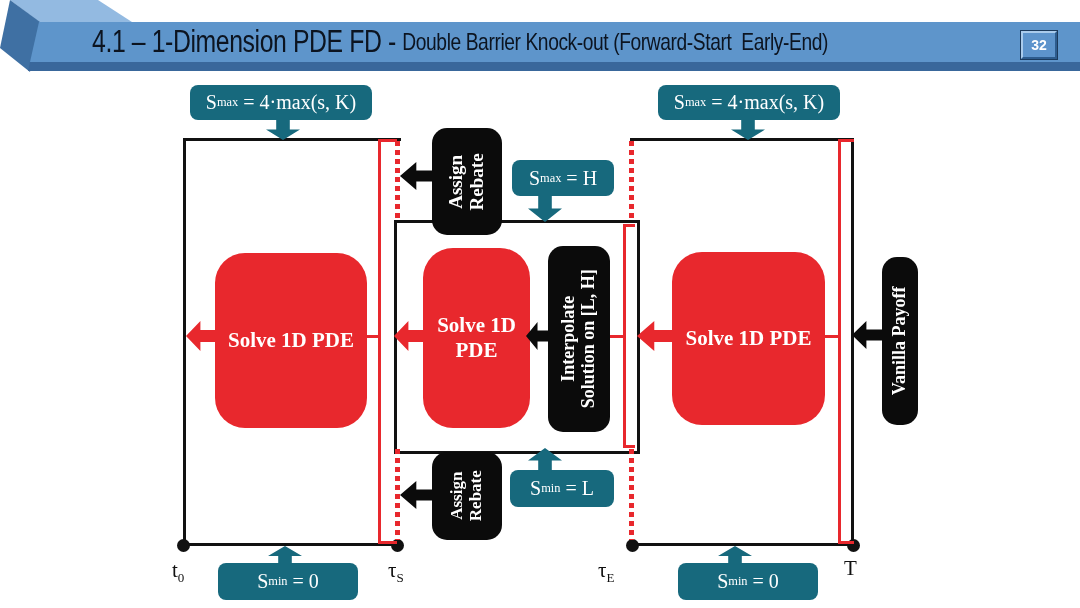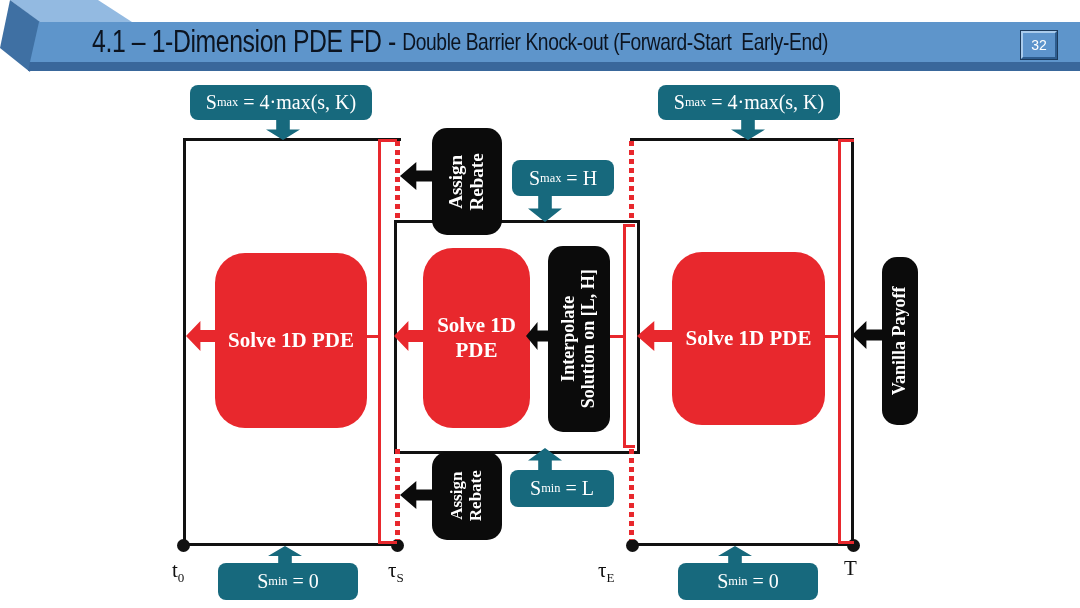--- a/index.html
+++ b/index.html
@@ -20,21 +20,21 @@
                clip-path:polygon(2px 0, 100% 0, 100% 100%, 0 100%); }
   .hdr-title { left:92px; top:22px; height:40px; display:flex; align-items:center;
                transform:scaleX(0.80); transform-origin:left center;
                font-family:"Liberation Sans", sans-serif; color:#0C1420; white-space:pre; }
   .hdr-title .t1 { font-size:31px; letter-spacing:-0.5px; }
   .hdr-title .t2 { font-size:24px; letter-spacing:-0.5px; }
   .badge { left:1021px; top:31px; width:32px; height:24px; background:#5D94CC;
            border-top:2px solid #A9CBEC; border-left:2px solid #A9CBEC;
            border-right:2px solid #2D5C8E; border-bottom:2px solid #2D5C8E;
            outline:1px solid #1B3A5C; display:flex; align-items:center; justify-content:center;
-           color:#fff; font-family:"Liberation Sans", sans-serif; font-size:14px; font-weight:normal; }
+           color:#fff; font-family:"Liberation Sans", sans-serif; font-size:14px; font-weight:bold; }
 
   
   .frame-left  { left:183px; top:138px; width:215px; height:407px;
                  border-top:3px solid #111; border-left:3px solid #111; }
   .frame-right { left:630px; top:138px; width:221px; height:408px;
                  border-top:3px solid #111; border-right:3px solid #111; }
   .inner-box   { left:394px; top:220px; width:240px; height:228px; border:3px solid #111; }
   .base-left   { left:183px; top:543px; width:217px; height:3px; background:#111; }
   .base-right  { left:630px; top:543px; width:226px; height:3px; background:#111; }
   .dot { width:13px; height:13px; border-radius:50%; background:#111; }

